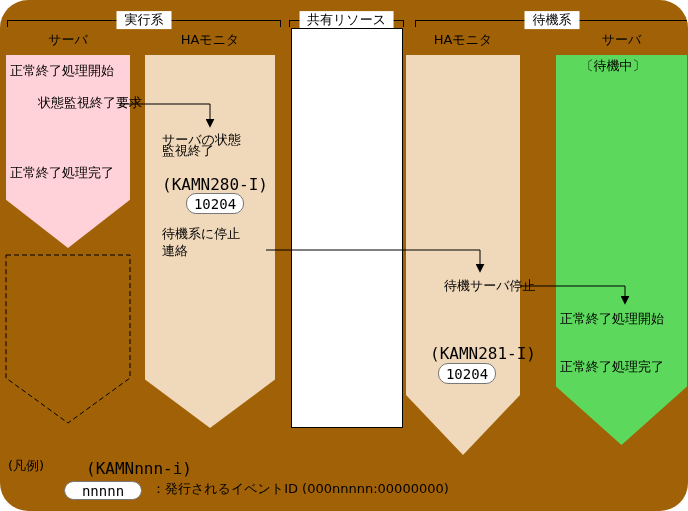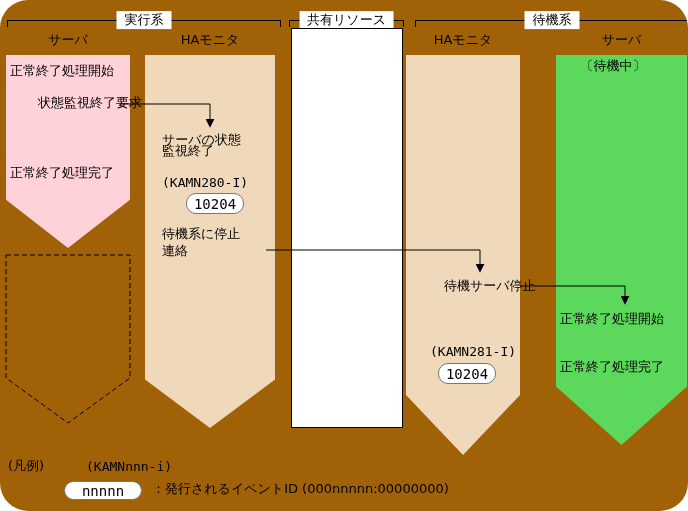--- a/index.html
+++ b/index.html
@@ -9,21 +9,21 @@
     height: 511px;
     background: #a16207;
     font-family: "DejaVu Sans", "Liberation Sans", sans-serif;
     font-size: 13px;
     color: #000;
     overflow: hidden;
     border-radius: 28px;
   }
   .t { position: absolute; white-space: nowrap; line-height: 1.15; }
   .tc { text-align: center; }
-  .mono { font-family: "DejaVu Sans Mono", monospace; font-size: 13px; }
+  .mono { font-family: "DejaVu Sans Mono", monospace; font-size: 16px; }
 
   
   .bracket {
     position: absolute;
     height: 6px;
     border-top: 1px solid #000;
     border-left: 1px solid #000;
     border-right: 1px solid #000;
   }
   .bracket-label {

